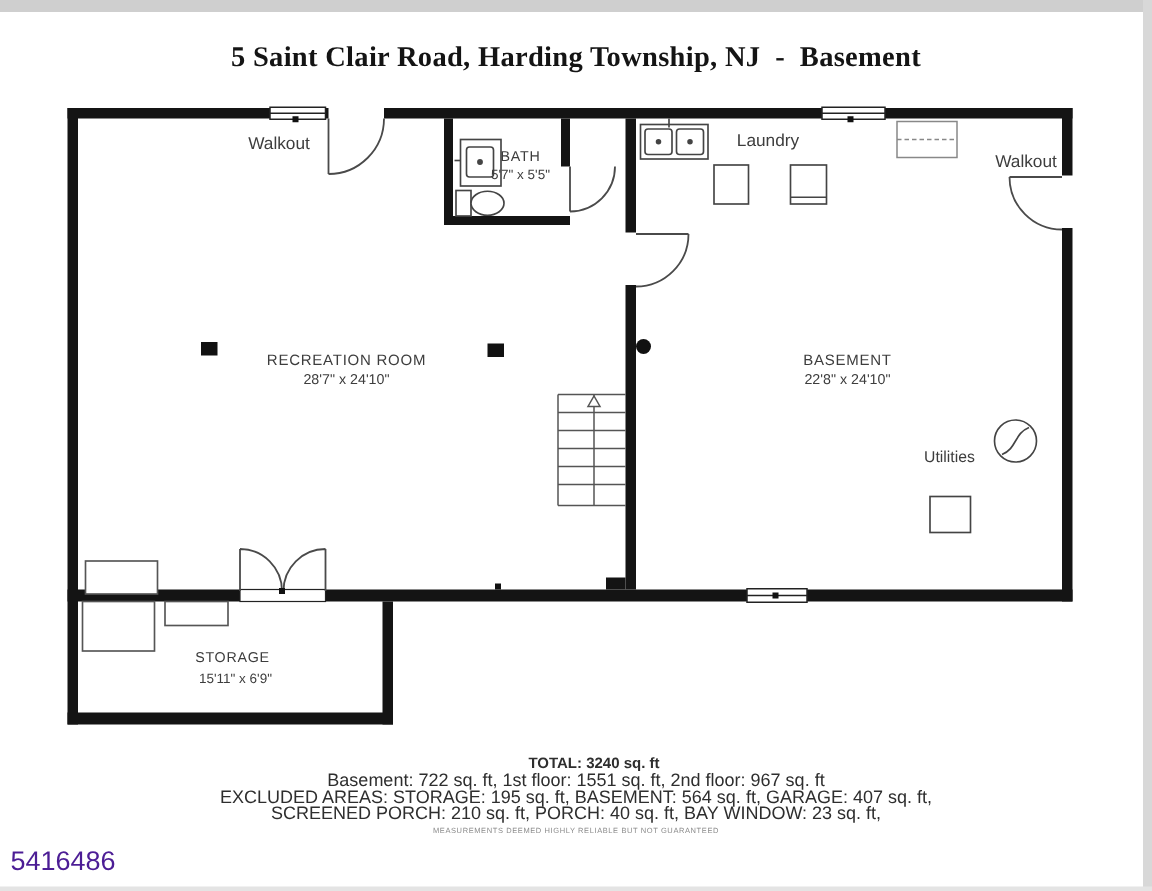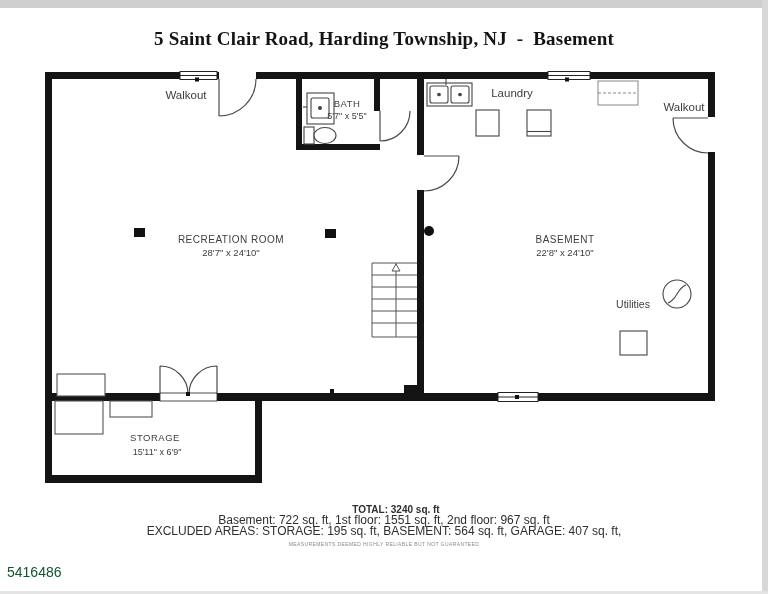--- a/index.html
+++ b/index.html
@@ -12,21 +12,21 @@
   #title{position:absolute;left:0;top:28px;width:768px;text-align:center;
          font-family:"Liberation Serif",serif;font-weight:bold;font-size:19px;
          color:#141414;white-space:pre;letter-spacing:.2px;}
   #plan-svg{position:absolute;left:0;top:0;}
   text{fill:#3d3d3d;font-family:"Liberation Sans",sans-serif;}
   .room-name{letter-spacing:.5px;}
   #summary{position:absolute;left:0;top:504px;width:768px;text-align:center;color:#2e2e2e;}
   #summary .total{font-weight:bold;font-size:10px;line-height:11px;padding-left:24px;}
   #summary .line{font-size:12px;line-height:10.8px;}
   #summary .disclaimer{font-size:5px;color:#8a8a8a;margin-top:4px;letter-spacing:.4px;}
-  #watermark{position:absolute;left:7px;top:564px;font-size:14px;color:#14532d;}
+  #watermark{position:absolute;left:7px;top:564px;font-size:18px;color:#4c1d95;}
 </style>
 </head>
 <body>
 
 <div id="page">
   <div id="edge-top" class="edge"></div>
   <div id="edge-right" class="edge"></div>
   <div id="edge-bottom" class="edge"></div>
 
   <div id="title">5 Saint Clair Road, Harding Township, NJ  -  Basement</div>
@@ -156,17 +156,18 @@
     <text x="565" y="256" font-size="9.5" text-anchor="middle">22'8" x 24'10"</text>
     <text x="633" y="308" font-size="10.5" text-anchor="middle">Utilities</text>
     <text class="room-name" x="155" y="441" font-size="9.5" text-anchor="middle">STORAGE</text>
     <text x="157" y="455" font-size="9" text-anchor="middle">15'11" x 6'9"</text>
   </svg>
 
   <div id="summary">
     <div class="total">TOTAL: 3240 sq. ft</div>
     <div class="line">Basement: 722 sq. ft, 1st floor: 1551 sq. ft, 2nd floor: 967 sq. ft</div>
     <div class="line">EXCLUDED AREAS: STORAGE: 195 sq. ft, BASEMENT: 564 sq. ft, GARAGE: 407 sq. ft,</div>
+    <div class="line">SCREENED PORCH: 210 sq. ft, PORCH: 40 sq. ft, BAY WINDOW: 23 sq. ft,</div>
     <div class="disclaimer">MEASUREMENTS DEEMED HIGHLY RELIABLE BUT NOT GUARANTEED</div>
   </div>
 
   <div id="watermark">5416486</div>
 </div>
 
 </body></html>

